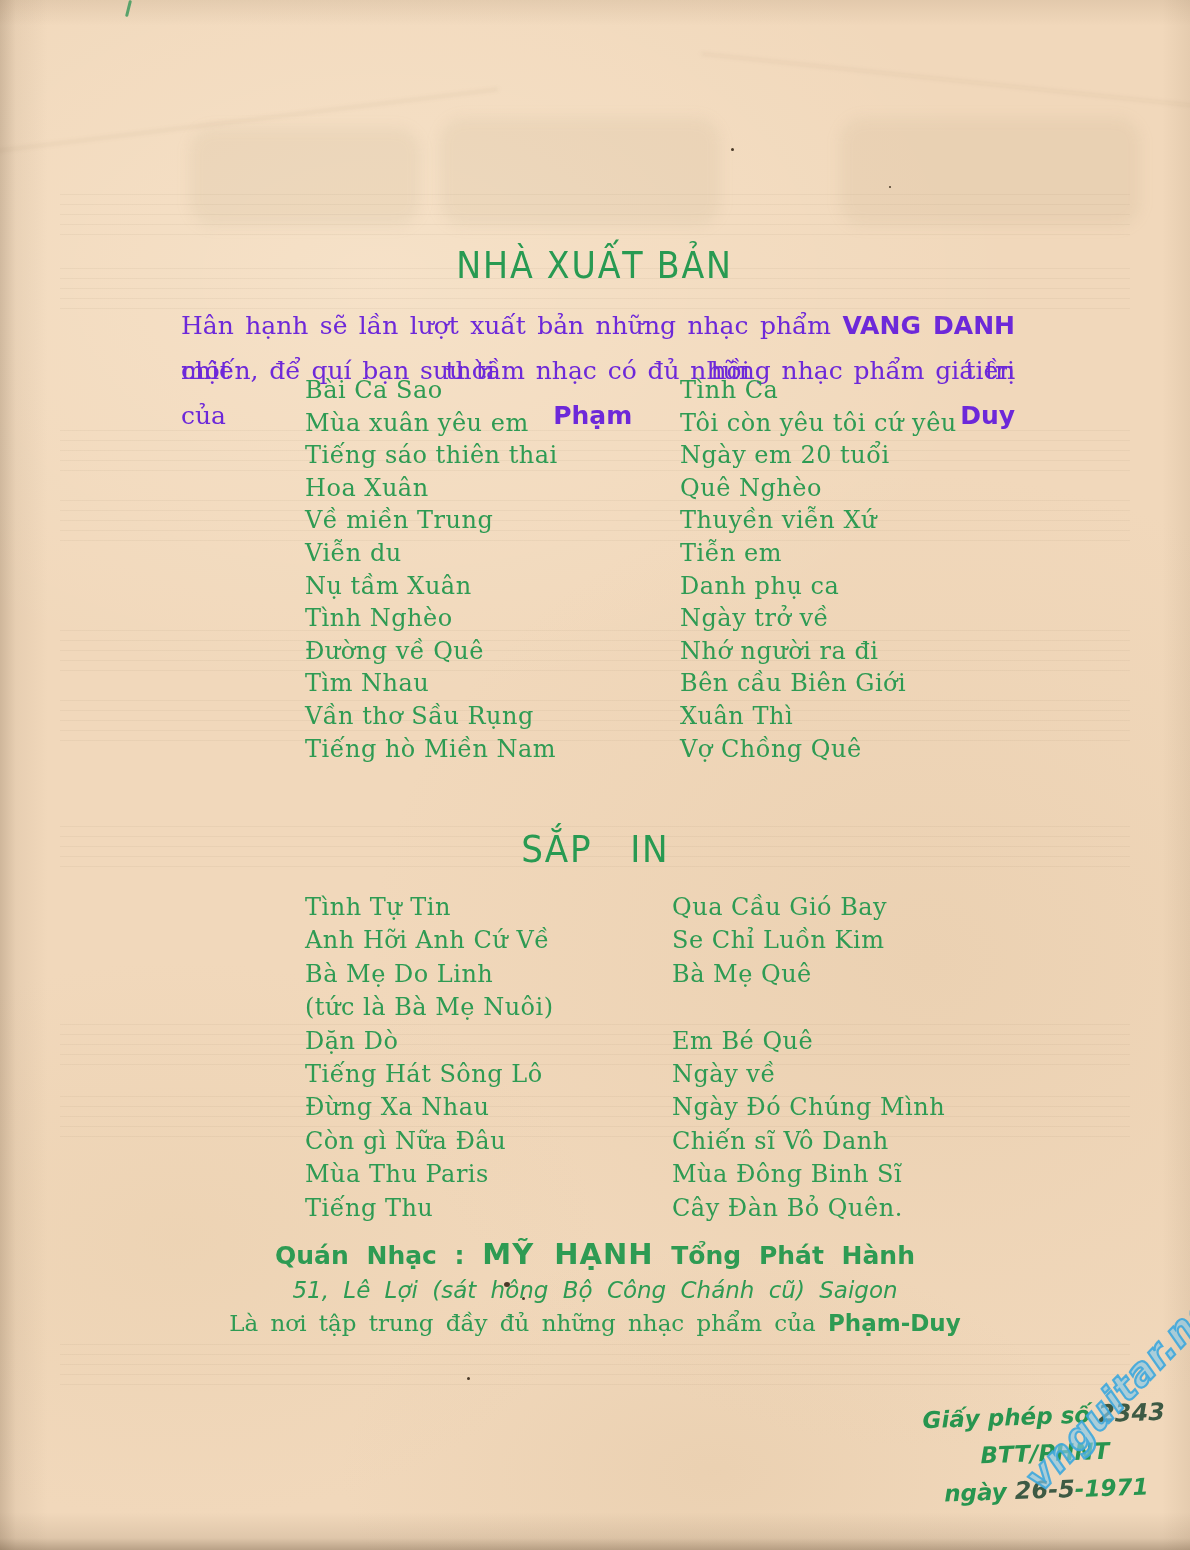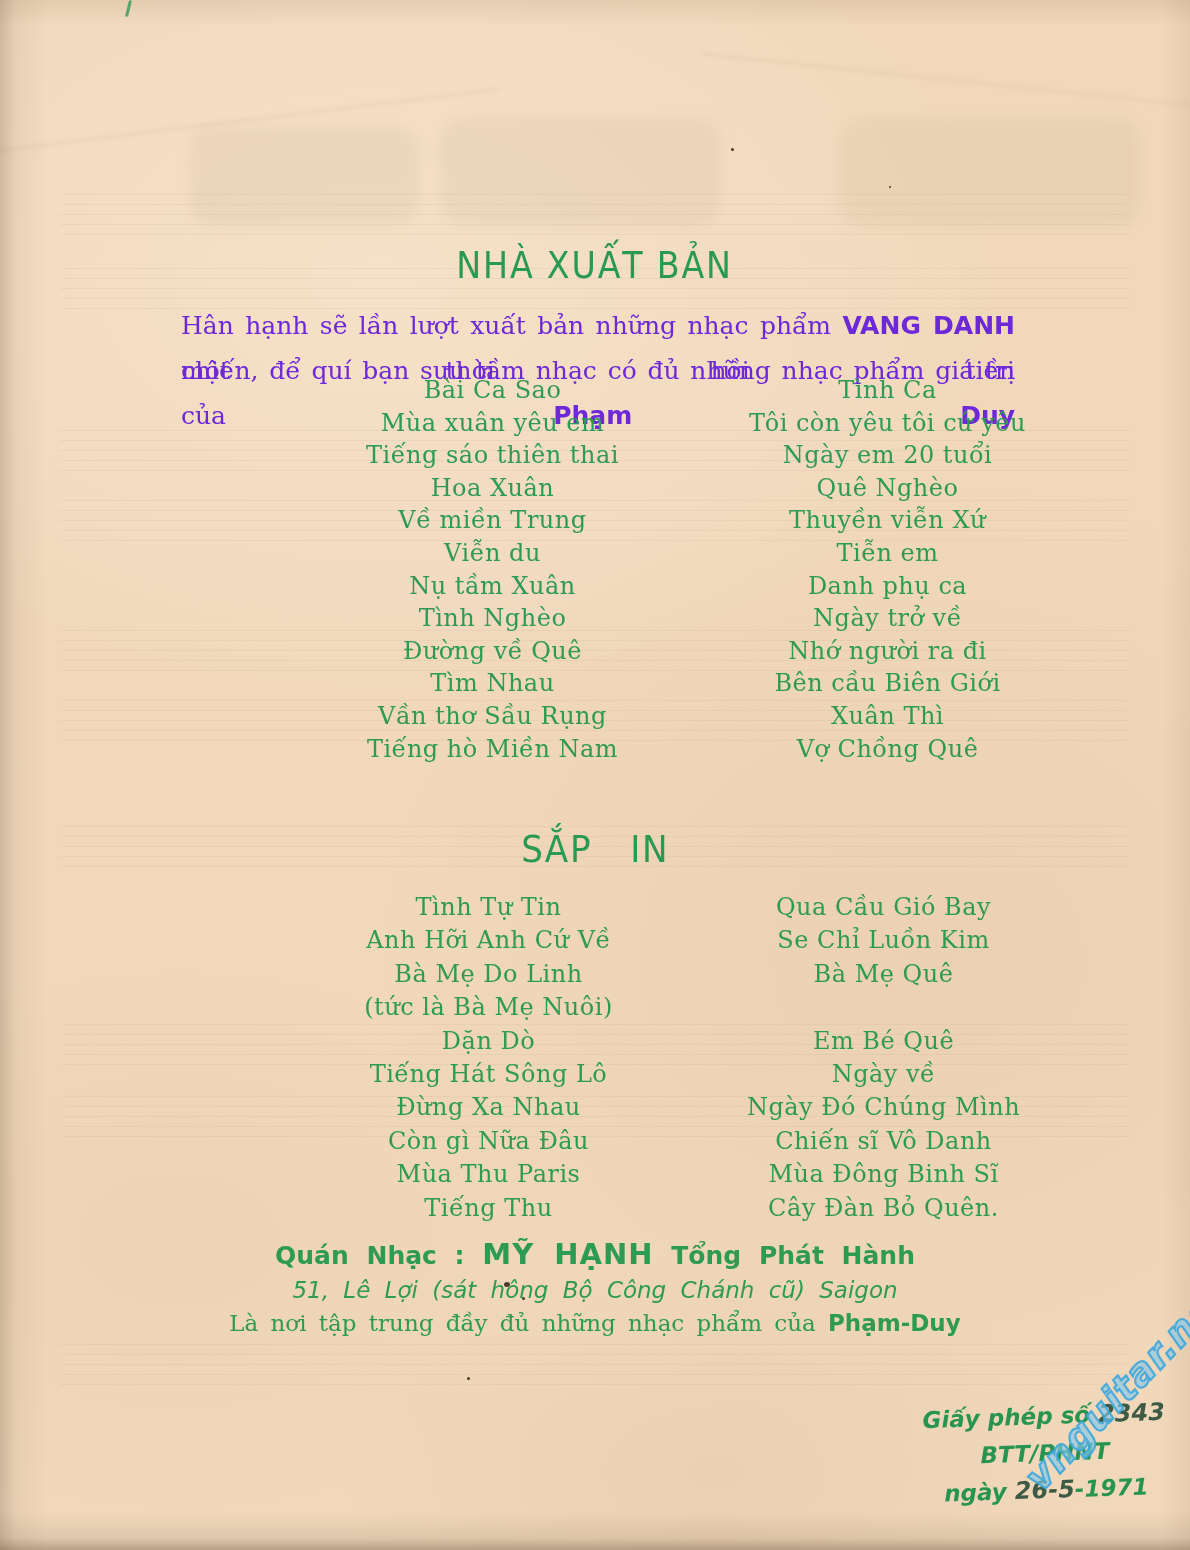--- a/index.html
+++ b/index.html
@@ -57,29 +57,29 @@
   #upcoming-heading{top:827px;font-size:38px;}
   #upcoming-heading .squeeze{word-spacing:28px;}
 
   .intro{
     position:absolute;left:181px;top:303px;width:834px;
     font-size:25px;line-height:45px;color:#6d28d9;
   }
   .intro .jline{text-align:justify;text-align-last:justify;height:45px;}
   .bold-sans{font-family:"DejaVu Sans", sans-serif;font-weight:bold;}
 
-  .songlist{position:absolute;left:305px;width:770px;font-size:24px;text-align:center;}
+  .songlist{position:absolute;left:305px;width:770px;font-size:24px;}
   #published-list{top:376px;}
   #upcoming-list{top:893px;}
   .row{display:flex;align-items:baseline;}
   #published-list .row{height:32.6px;}
   #upcoming-list .row{height:33.4px;}
   .cl{flex:none;width:375px;letter-spacing:.5px;}
   #upcoming-list .cl{width:367px;}
-  .cr{flex:1;letter-spacing:.5px;margin-left:20px;}
+  .cr{flex:1;letter-spacing:.5px;}
 
   .distributor{
     position:absolute;left:0;right:0;top:1237px;text-align:center;color:#2e9b53;
   }
   .dist-line1{
     font-family:"DejaVu Sans", sans-serif;font-weight:bold;font-size:25px;
     word-spacing:9px;height:40px;
   }
   .dist-line1 .big{font-size:29px;letter-spacing:1px;}
   .dist-line2{

